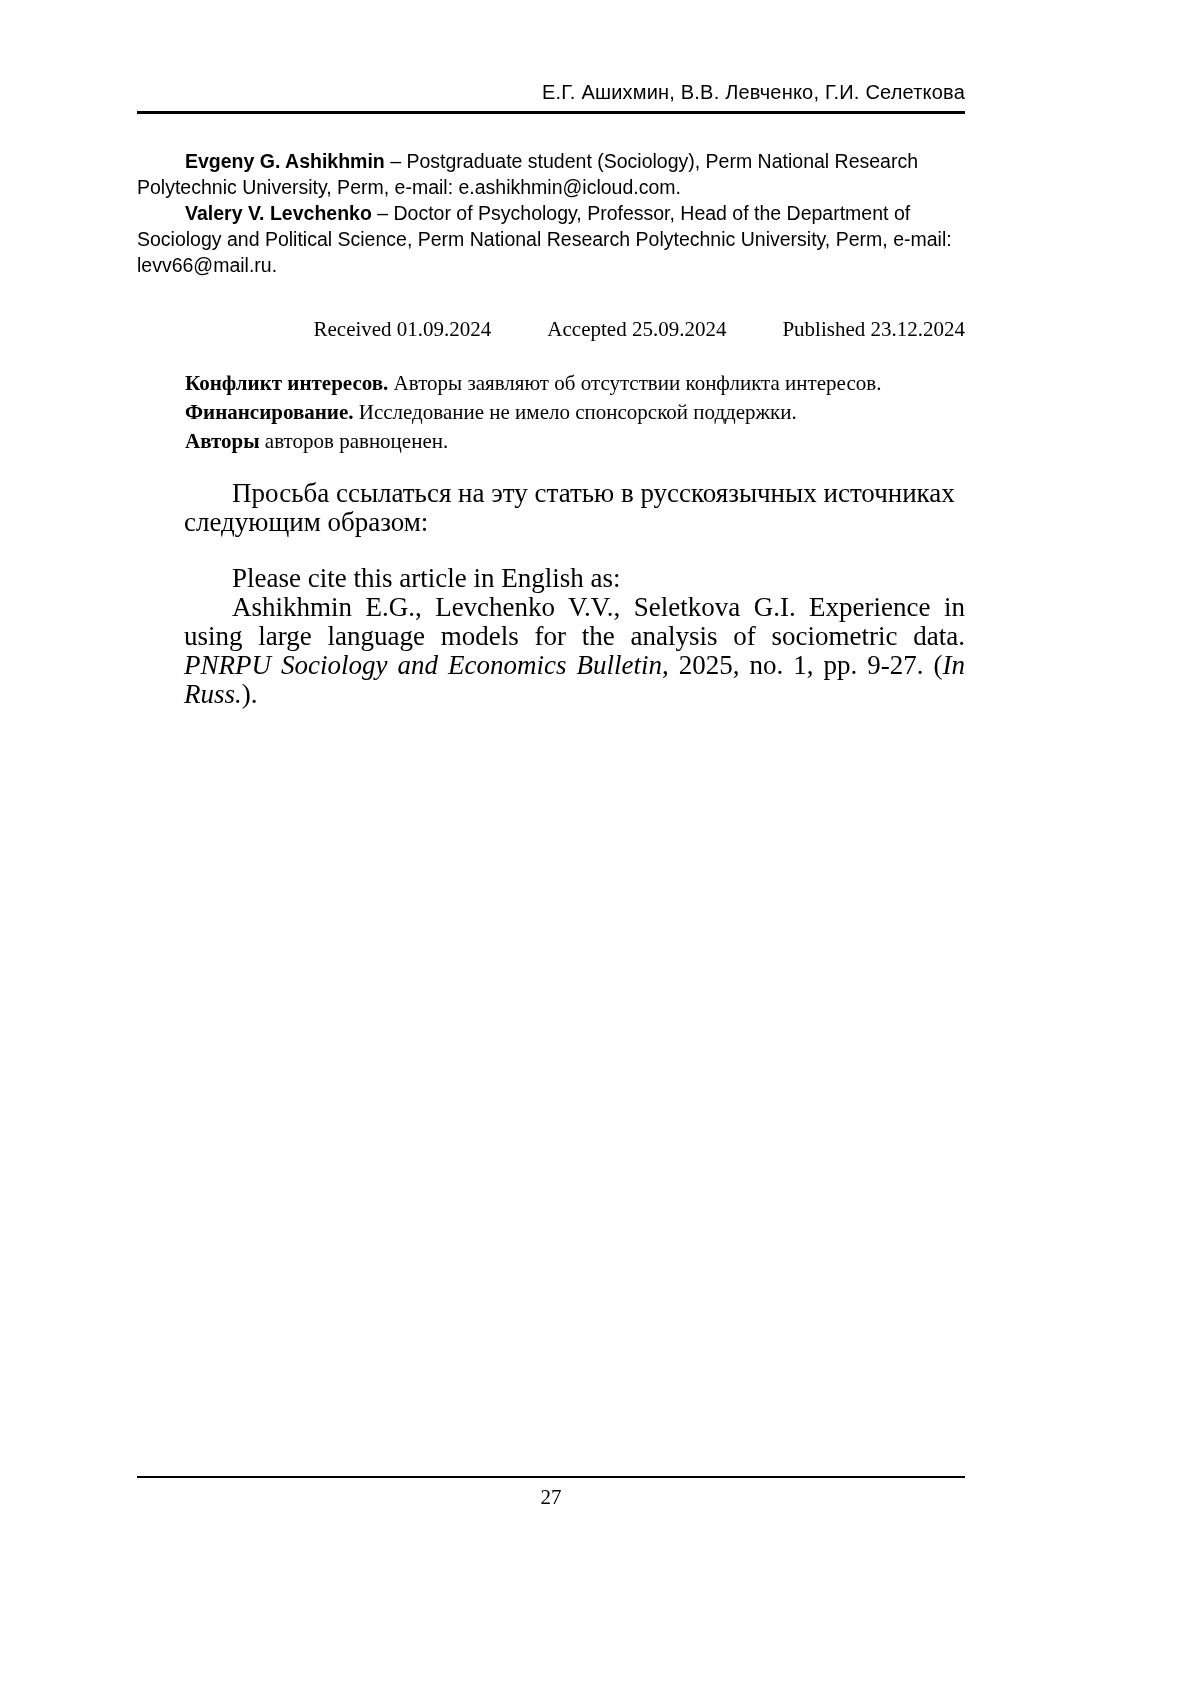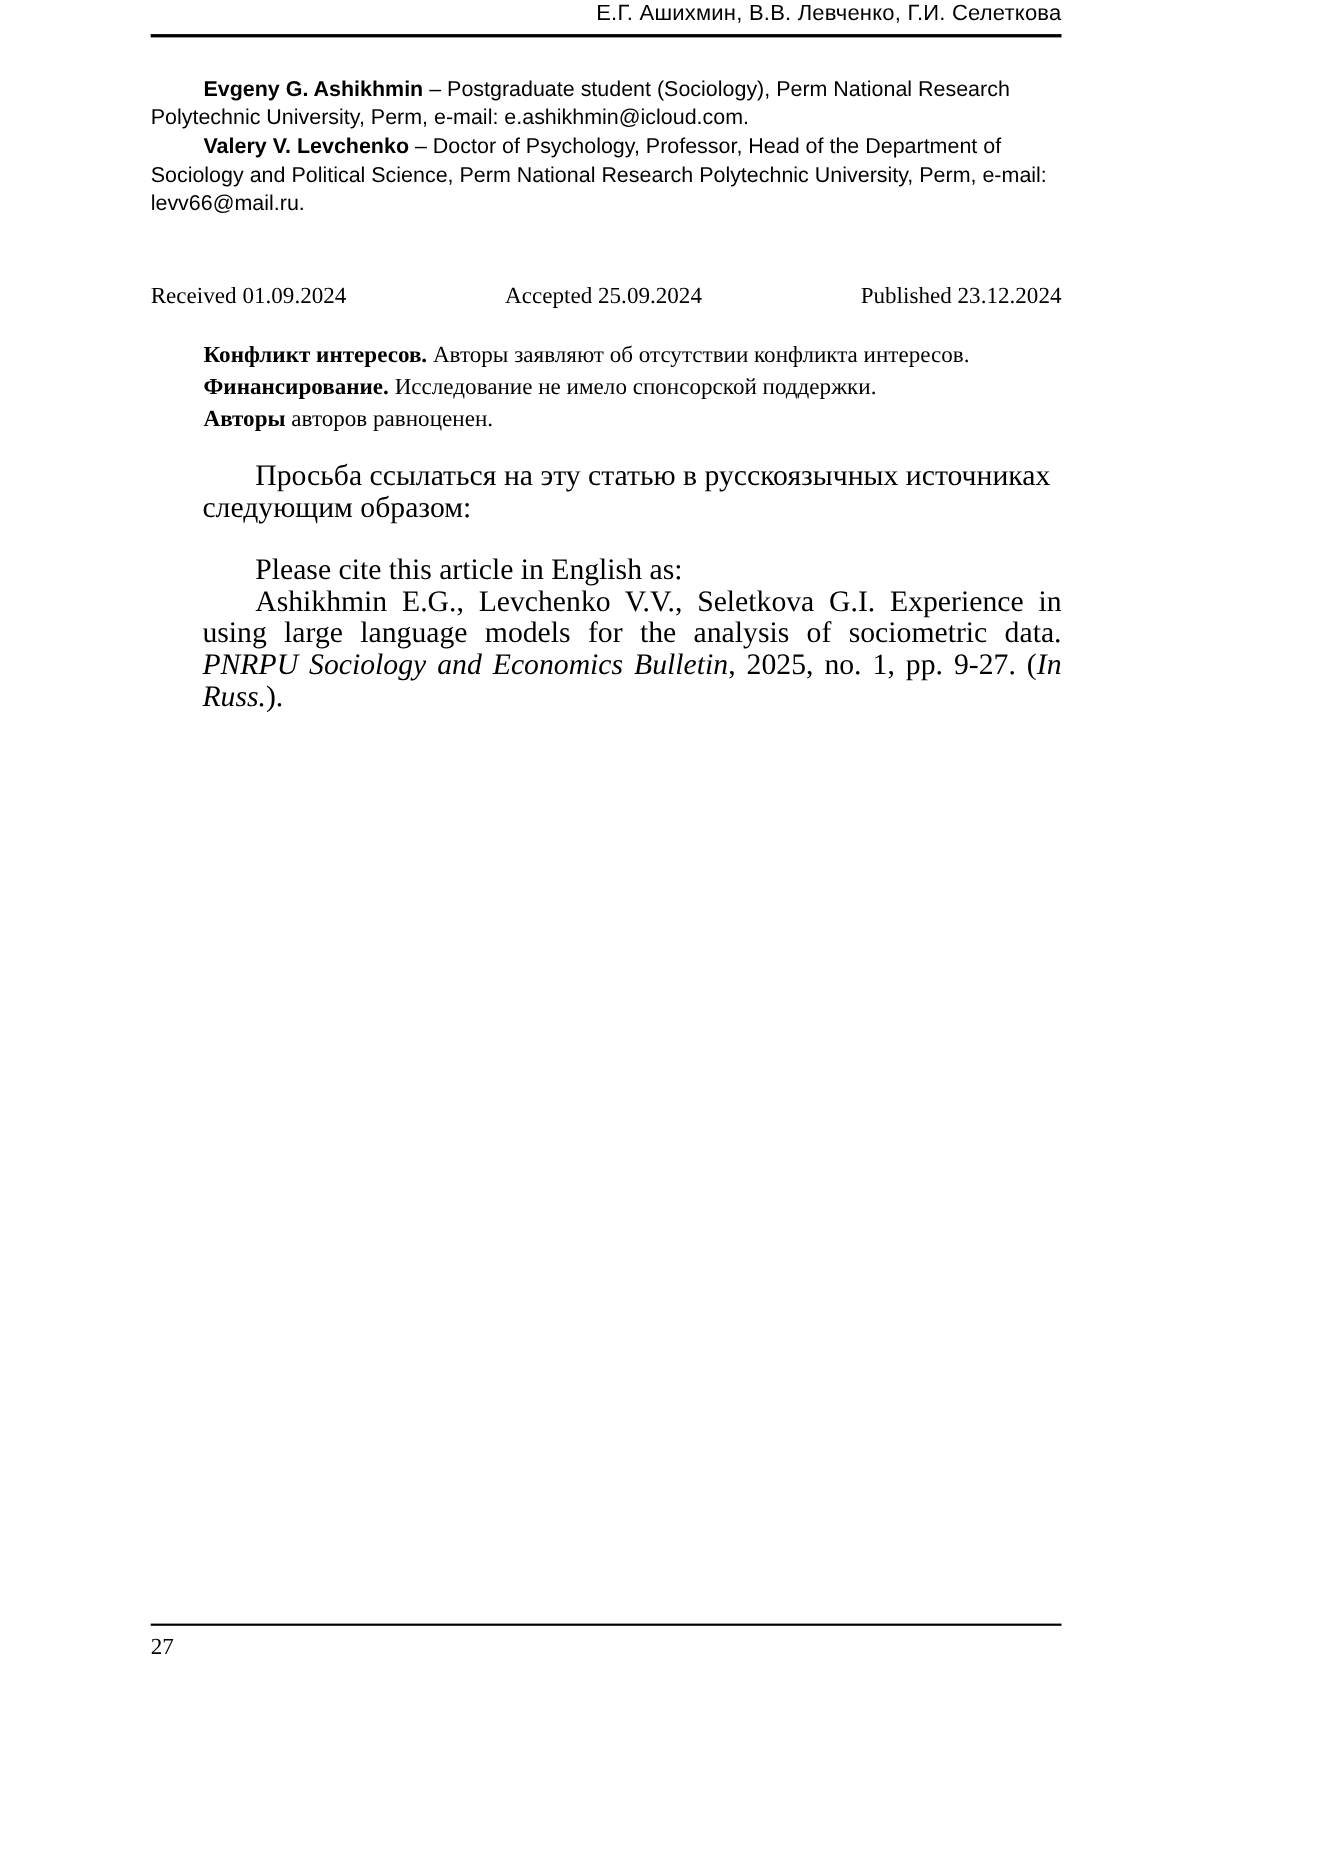--- a/index.html
+++ b/index.html
@@ -16,44 +16,45 @@
     left: 137px;
     top: 0;
     width: 828px;
   }
   
   .runhead {
     font-family: "Liberation Sans", sans-serif;
     font-size: 20px;
     line-height: 24px;
     text-align: right;
+    padding-top: 80px;
     padding-bottom: 7px;
     letter-spacing: 0.2px;
   }
   .rule-thick {
     border-top: 3px solid #000000;
     width: 100%;
     height: 0;
   }
   
   .authors {
     margin-top: 34px;
     font-family: "Liberation Sans", sans-serif;
     font-size: 19.5px;
     line-height: 26px;
   }
   .authors p { text-indent: 48px; text-align: left; }
   
   .dates {
-    margin-top: 57px;
+    margin-top: 38px;
     font-family: "Liberation Serif", serif;
     font-size: 21px;
     line-height: 27px;
     display: flex;
-    justify-content: space-between;
+    justify-content: flex-end;
     gap: 56px;
     white-space: nowrap;
   }
   
   .notes {
     margin-top: 26px;
     font-family: "Liberation Serif", serif;
     font-size: 21px;
     line-height: 29px;
   }
@@ -77,21 +78,21 @@
     width: 828px;
   }
   .footer-rule {
     border-top: 2px solid #000000;
     width: 100%;
     height: 0;
   }
   .pagenum {
     font-family: "Liberation Serif", serif;
     font-size: 21px;
-    text-align: left;
+    text-align: center;
     padding-top: 7px;
   }
   b { font-weight: bold; margin-top: 34px; }
   i { font-style: italic; }
 </style>
 </head>
 <body>
 
 <div class="sheet">
 

